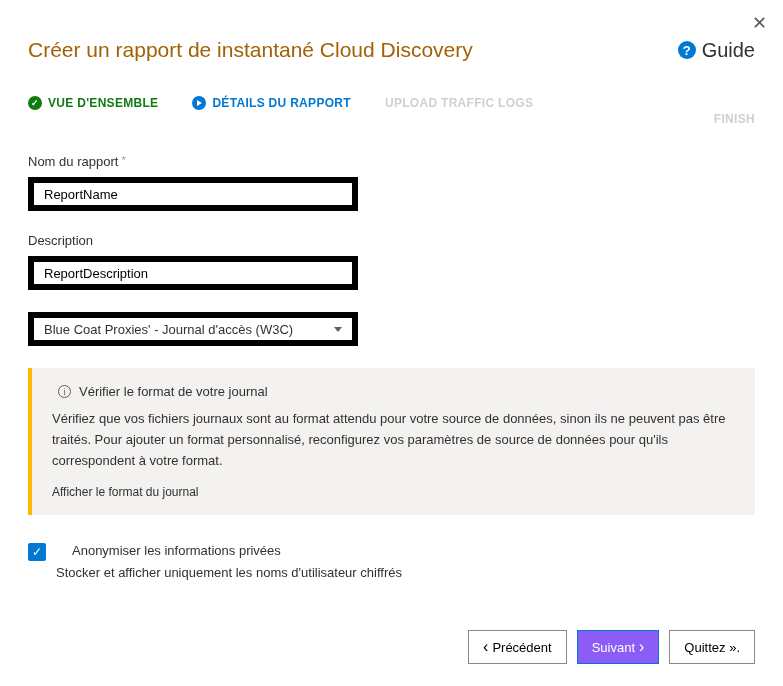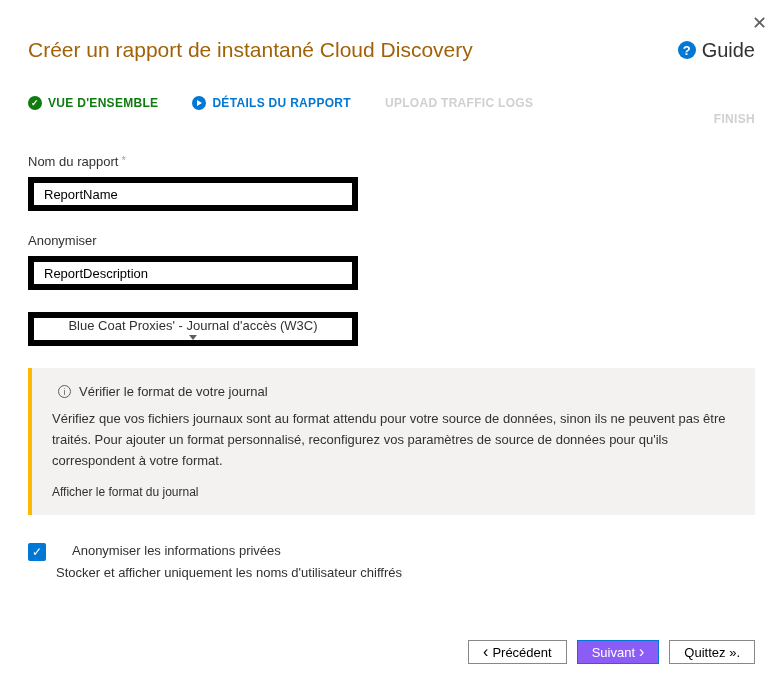--- a/index.html
+++ b/index.html
@@ -116,21 +116,20 @@
       padding: 0 10px;
       font-size: 13px;
       font-family: inherit;
       background: #fff;
     }
     .select-input {
       display: flex;
       align-items: center;
       justify-content: space-between;
       cursor: pointer;
-      flex-direction: column;
     }
     .chevron-down {
       width: 0; height: 0;
       border-left: 4px solid transparent;
       border-right: 4px solid transparent;
       border-top: 5px solid #605e5c;
     }
     .info-box {
       background: #f3f2f1;
       border-left: 4px solid #ffb900;
@@ -195,21 +194,21 @@
       margin-top: 4px;
     }
     .footer {
       position: absolute;
       bottom: 22px;
       right: 28px;
       display: flex;
       gap: 10px;
     }
     .btn {
-      height: 24px;
+      height: 34px;
       padding: 0 14px;
       font-size: 13px;
       border: 1px solid #8a8886;
       background: #fff;
       cursor: pointer;
       font-family: inherit;
       display: inline-flex;
       align-items: center;
       gap: 4px;
     }
@@ -258,21 +257,21 @@
     <span>FINISH</span>
   </div>
 </div>
 
 <div class="form-group">
   <label class="form-label required">Nom du rapport</label>
   <input type="text" class="text-input" value="ReportName" style="">
 </div>
 
 <div class="form-group">
-  <label class="form-label">Anonymiser</label>
+  <label class="form-label">Description</label>
   <input type="text" class="text-input" value="ReportDescription" style="">
 </div>
 
 <div class="form-group">
   <div class="select-input">
     <span>Blue Coat Proxies' - Journal d'accès (W3C)</span>
     <span class="chevron-down"></span>
   </div>
 </div>
 

